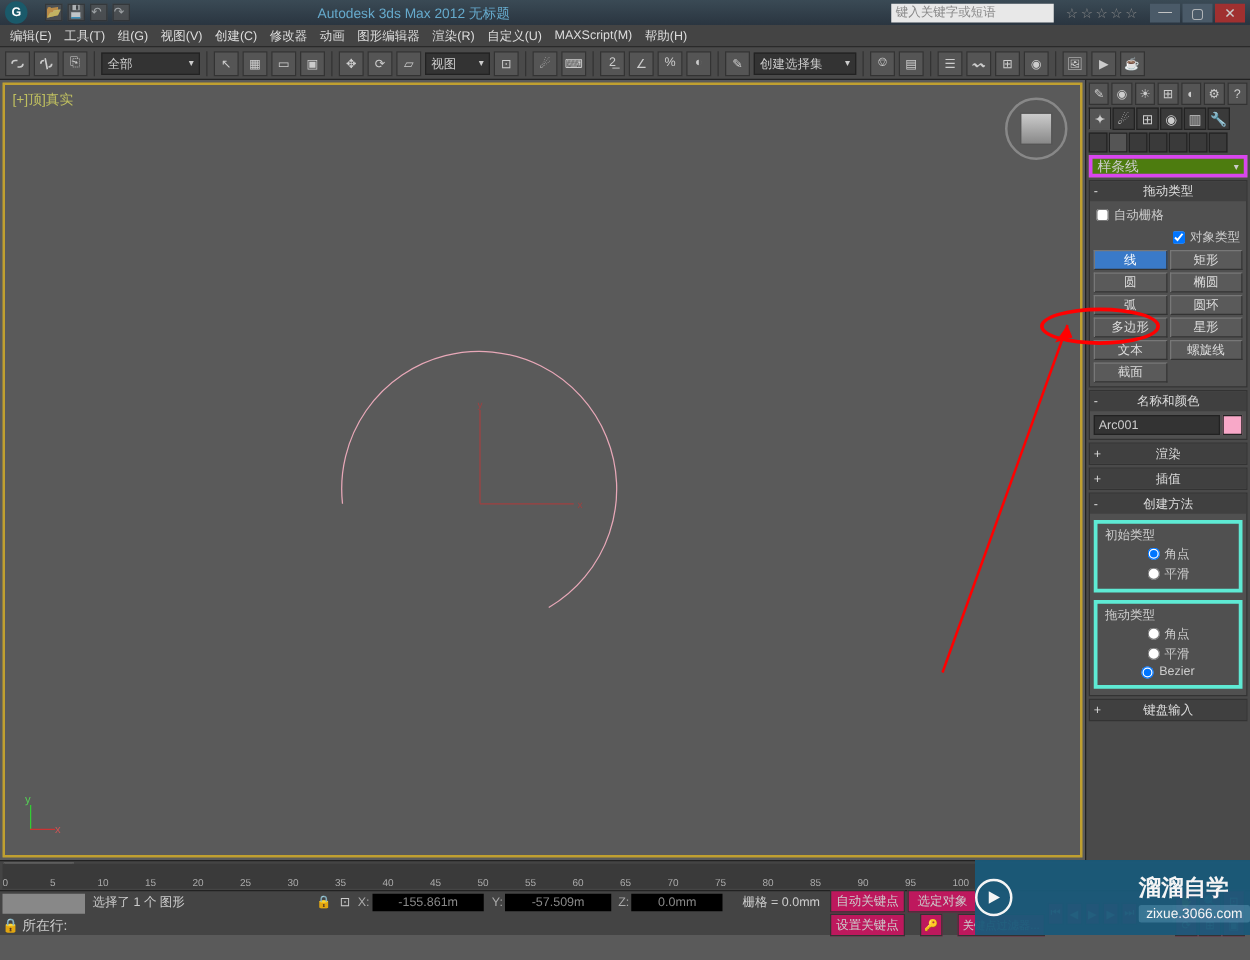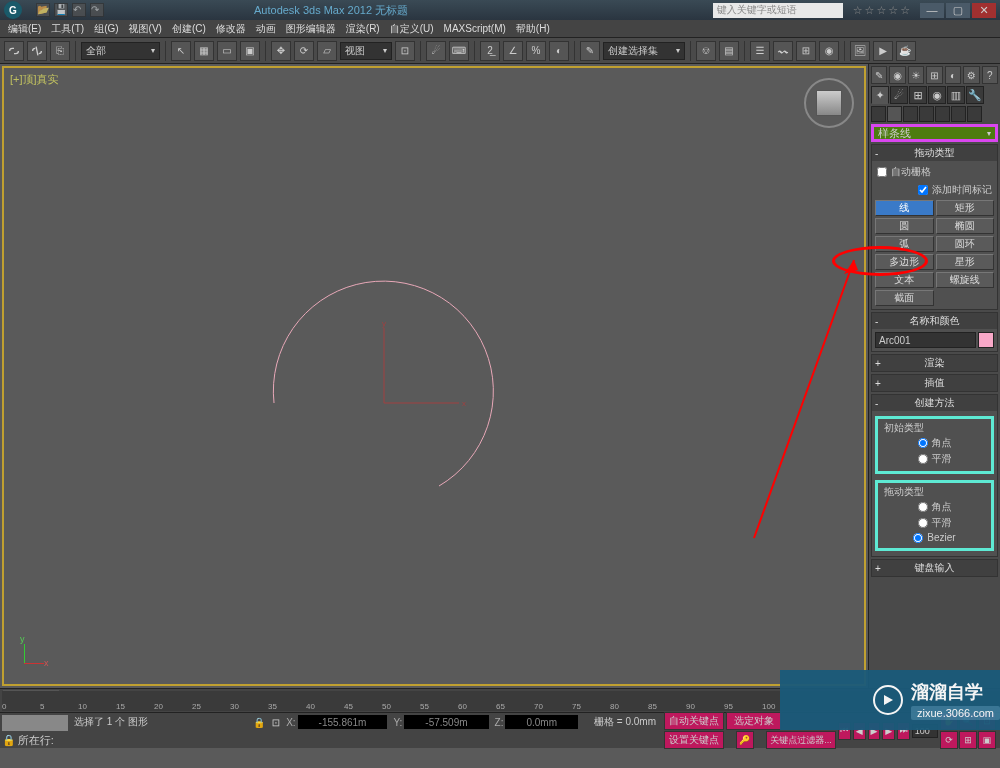--- a/index.html
+++ b/index.html
@@ -76,21 +76,21 @@
 .sb-left .blank { height:16px; background:#888; margin:2px;}
 .sb-left .row { display:flex; align-items:center; gap:2px; padding:0 2px;}
 .sb-mid { flex:1; display:flex; flex-direction:column;}
 .sb-row { height:18px; display:flex; align-items:center; gap:6px; padding:0 4px; font-size:10px; color:#ccc;}
 .coord { display:flex; align-items:center; gap:2px;}
 .coord .lbl { color:#aaa;}
 .coord .val { background:#000000; padding:0 21px; height:14px; display:flex; align-items:center; min-width:50px; color:#888;}
 .sb-right { width:340px; display:flex; align-items:center; gap:2px; padding:0 4px;}
 .pb-btn { width:18px; height:18px; background:#be185d; border:1px solid #333; display:flex; align-items:center; justify-content:center; font-size:9px; color:#ccc;}
 .frame-input { width:36px; height:14px; background:#333; border:1px solid #222; color:#ccc; font-size:9px; padding:0 2px; display:flex; align-items:center;}
-.watermark { position:absolute; right:0; bottom:38px; width:220px; height:60px; background:#1a5a7a; display:flex; align-items:center; justify-content:flex-end; gap:8px; opacity:.95;}
+.watermark { position:absolute; right:0; bottom:20px; width:220px; height:60px; background:#1a5a7a; display:flex; align-items:center; justify-content:space-between; gap:8px; opacity:.95;}
 .watermark .play { width:30px; height:30px; border:2px solid #fff; border-radius:50%; display:flex; align-items:center; justify-content:center;}
 .watermark .txt { display:flex; flex-direction:column; color:#fff;}
 .watermark .zh { font-size:18px; font-weight:bold;}
 .watermark .url { font-size:11px; background:#3a7a9a; padding:1px 6px; border-radius:2px; margin-top:2px;}
 </style>
 </head>
 <body>
 
 <div class="titlebar">
   <div class="logo">G</div>
@@ -245,21 +245,21 @@
           <span class="pm">-</span>
           <span>拖动类型</span>
         </div>
       <div class="rollout-body">
         <div class="chk-row">
             <input type="checkbox" style="">
             <span>自动栅格</span>
           </div>
         <div class="chk-row" style="justify-content:flex-end">
             <input type="checkbox" checked="" style="">
-            <span>添加时间标记</span>
+            <span>对象类型</span>
           </div>
         <div class="btn-grid">
           <div class="shape-btn highlighted">线</div>
           <div class="shape-btn">矩形</div>
           <div class="shape-btn">圆</div>
           <div class="shape-btn">椭圆</div>
           <div class="shape-btn">弧</div>
           <div class="shape-btn">圆环</div>
           <div class="shape-btn">多边形</div>
           <div class="shape-btn">星形</div>

